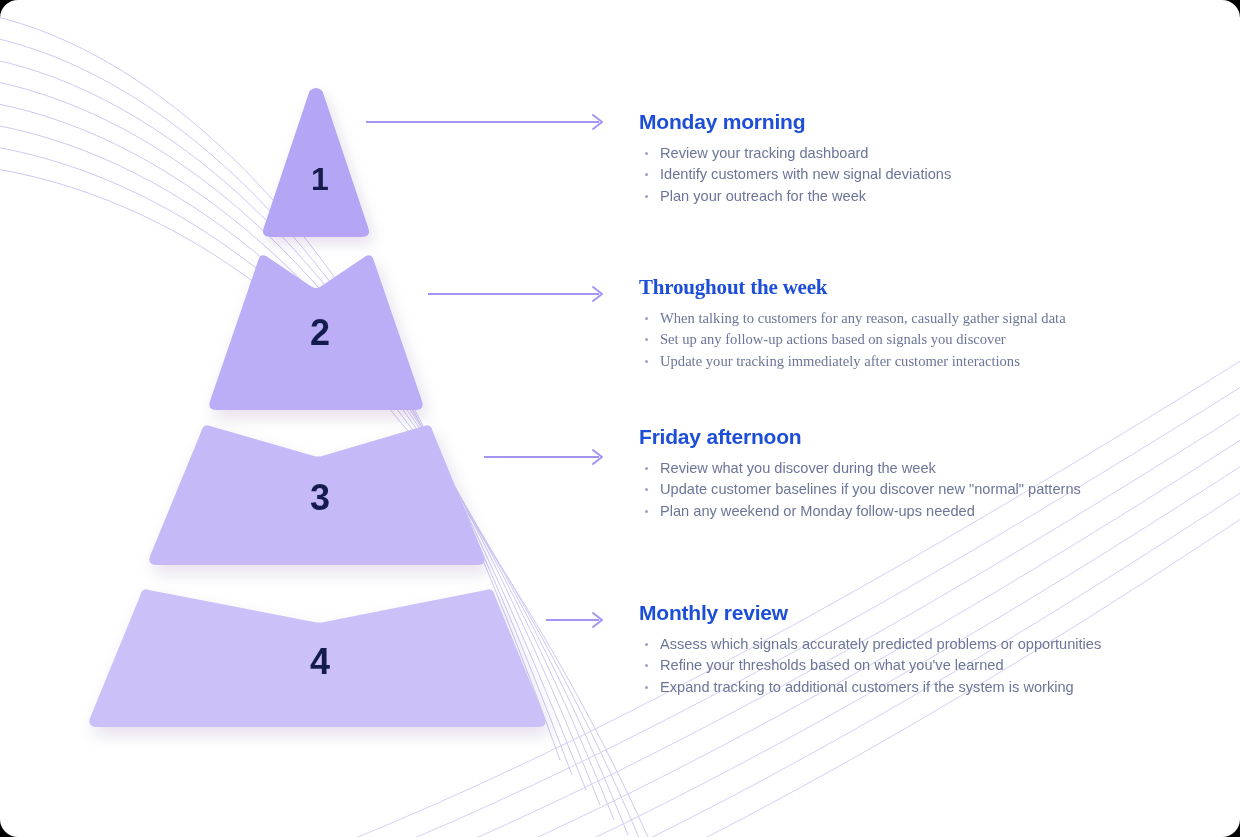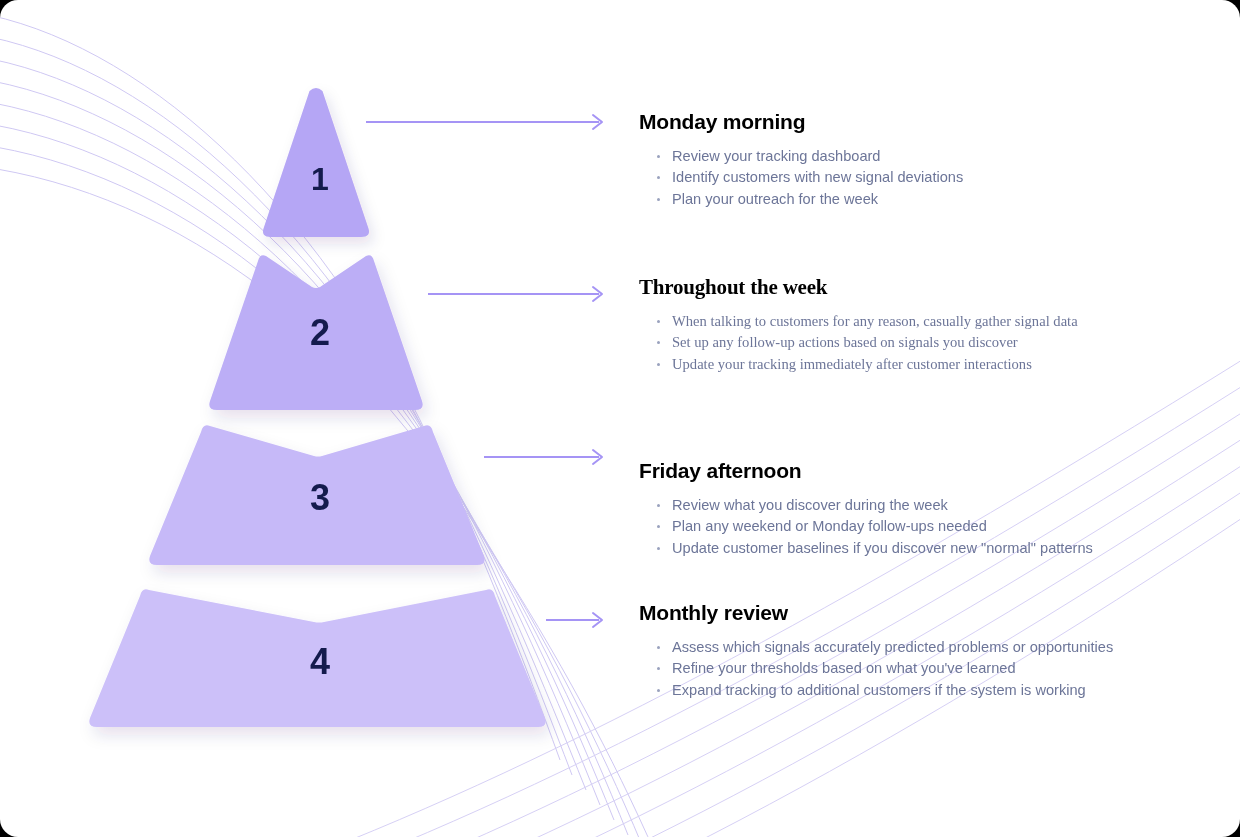--- a/index.html
+++ b/index.html
@@ -66,30 +66,30 @@
   }
   .arrow svg { display: block; overflow: visible; }
 
   
   .content-block {
     position: absolute;
     left: 639px;
     width: 580px;
   }
   .block-title {
-    color: #000000;
+    color: #1d4ed8;
     font-size: 21px;
     font-weight: bold;
     letter-spacing: -0.2px;
     margin: 0 0 9px 0;
     line-height: 1.15;
   }
   .bullet-list {
     list-style: none;
-    margin: 12px;
+    margin: 0;
     padding: 0;
   }
   .bullet-item {
     position: relative;
     color: #6C7598;
     font-size: 14.6px;
     line-height: 21.3px;
     padding-left: 21px;
     white-space: nowrap;
   }
@@ -238,34 +238,34 @@
         <span class="bullet-dot"></span>
         <span>Set up any follow-up actions based on signals you discover</span>
       </li>
       <li class="bullet-item">
         <span class="bullet-dot"></span>
         <span>Update your tracking immediately after customer interactions</span>
       </li>
     </ul>
   </div>
 
-  <div class="content-block" style="top:459px;">
+  <div class="content-block" style="top:425px;">
     <h2 class="block-title">Friday afternoon</h2>
     <ul class="bullet-list">
       <li class="bullet-item">
         <span class="bullet-dot"></span>
         <span>Review what you discover during the week</span>
       </li>
       <li class="bullet-item">
         <span class="bullet-dot"></span>
+        <span>Update customer baselines if you discover new "normal" patterns</span>
+      </li>
+      <li class="bullet-item">
+        <span class="bullet-dot"></span>
         <span>Plan any weekend or Monday follow-ups needed</span>
-      </li>
-      <li class="bullet-item">
-        <span class="bullet-dot"></span>
-        <span>Update customer baselines if you discover new "normal" patterns</span>
       </li>
     </ul>
   </div>
 
   <div class="content-block" style="top:601px;">
     <h2 class="block-title">Monthly review</h2>
     <ul class="bullet-list">
       <li class="bullet-item">
         <span class="bullet-dot"></span>
         <span>Assess which signals accurately predicted problems or opportunities</span>

